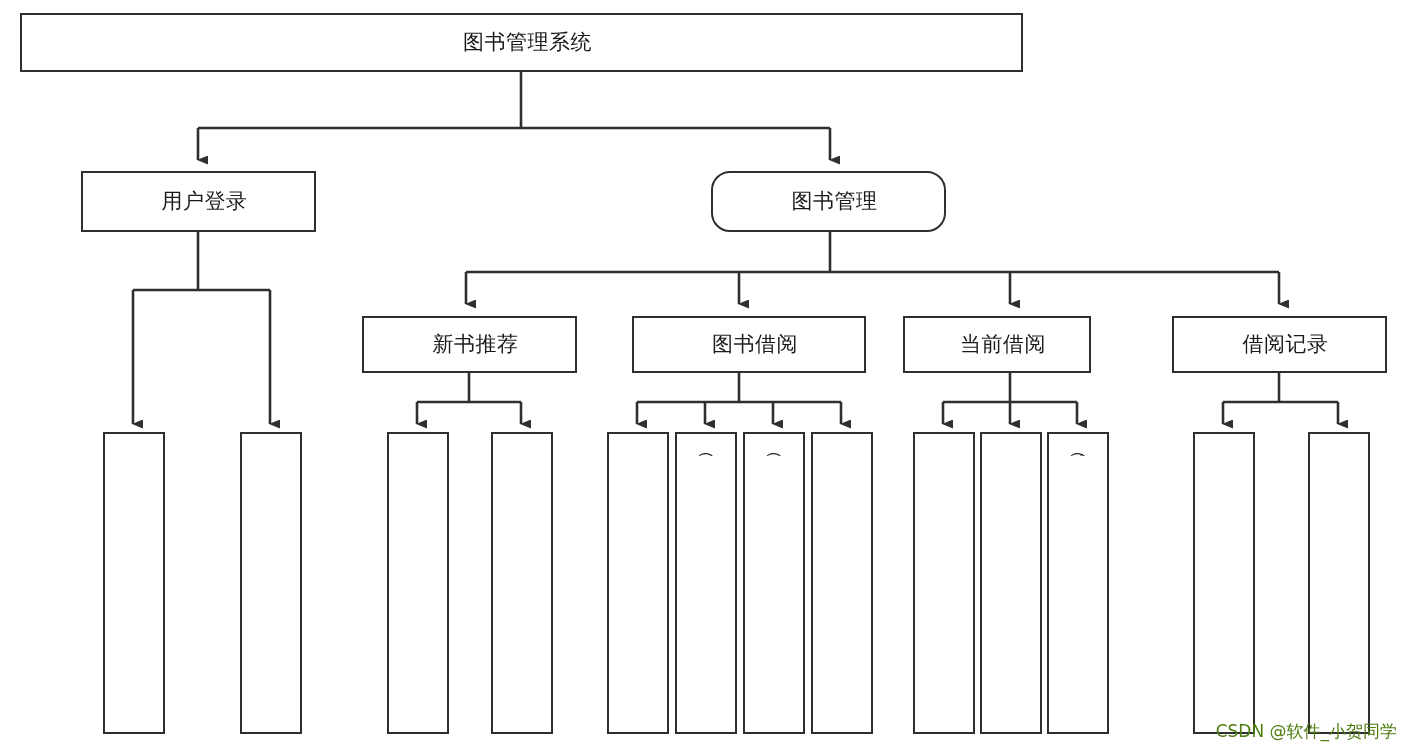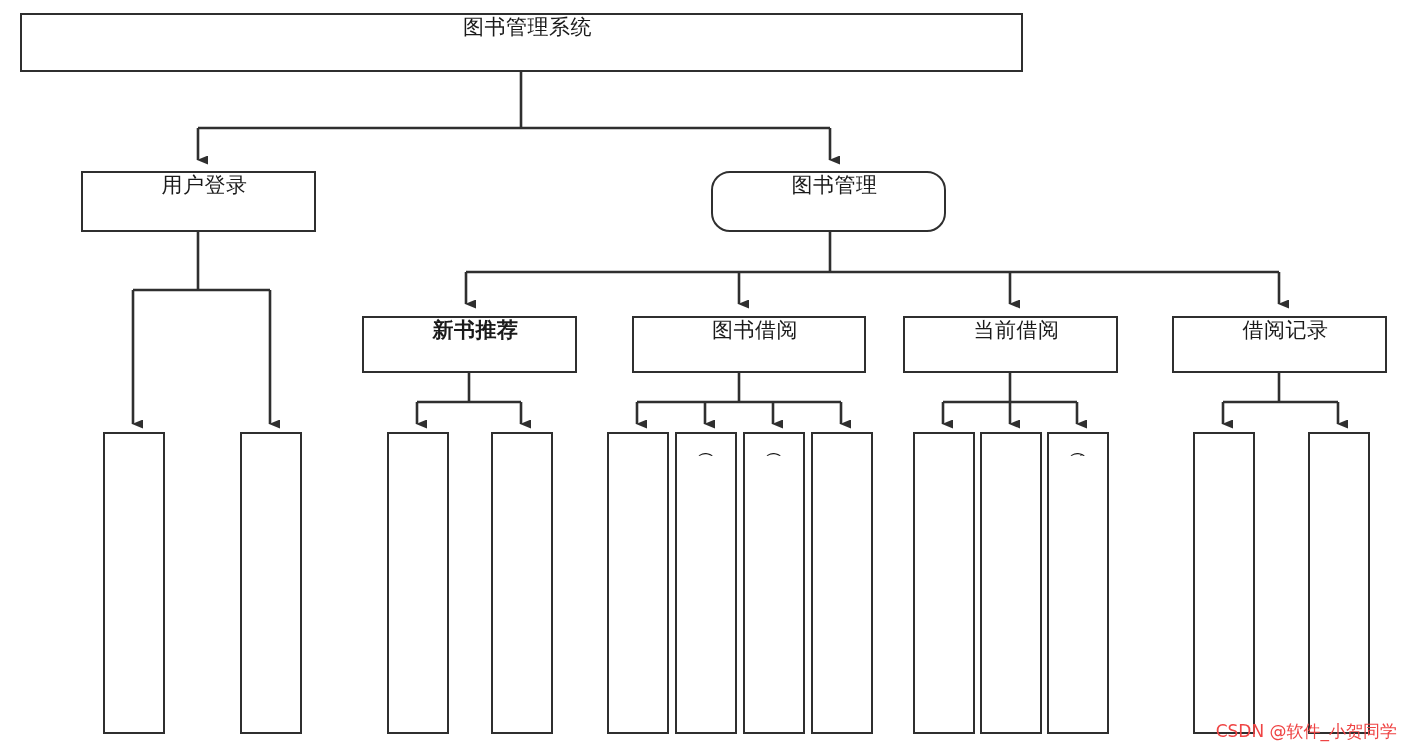--- a/index.html
+++ b/index.html
@@ -21,20 +21,21 @@
     width: 1405px;
     height: 747px;
     pointer-events: none;
   }
   .node {
     position: absolute;
     box-sizing: border-box;
     border: 2.5px solid #2f2f2f;
     background: #ffffff;
     display: flex;
+    align-items: center;
     justify-content: center;
     color: #1a1a1a;
     padding-left: 12px;
   }
   .node-label {
     font-size: 21px;
     line-height: 1.15;
     letter-spacing: 0.5px;
     white-space: nowrap;
     color: #1a1a1a;
@@ -56,21 +57,21 @@
     overflow: hidden;
   }
   .node.vertical.top-align {
     align-items: flex-start;
   }
   #watermark {
     position: absolute;
     right: 8px;
     bottom: 4px;
     font-size: 17px;
-    color: #ef4444;
+    color: #4d7c0f;
     white-space: nowrap;
     font-family: "DejaVu Sans", "Liberation Sans", sans-serif;
   }
 </style>
 </head>
 <body>
 
 <div id="canvas">
 
   <svg id="wires" viewBox="0 0 1405 747" xmlns="http://www.w3.org/2000/svg">
@@ -128,29 +129,29 @@
   </div>
 
   <div class="node" style="left:81px; top:171px; width:235px; height:61px;">
     <span class="node-label">用户登录</span>
   </div>
 
   <div class="node" style="left:711px; top:171px; width:235px; height:61px;border-radius:19px;">
     <span class="node-label">图书管理</span>
   </div>
 
-  <div class="node" style="left:362px; top:316px; width:215px; height:57px;font-weight:bold;">
+  <div class="node" style="left:362px; top:316px; width:215px; height:57px;">
     <span class="node-label">新书推荐</span>
   </div>
 
   <div class="node" style="left:632px; top:316px; width:234px; height:57px;">
     <span class="node-label">图书借阅</span>
   </div>
 
-  <div class="node" style="left:903px; top:316px; width:215px; height:57px;">
+  <div class="node" style="left:903px; top:316px; width:188px; height:57px;">
     <span class="node-label">当前借阅</span>
   </div>
 
   <div class="node" style="left:1172px; top:316px; width:215px; height:57px;">
     <span class="node-label">借阅记录</span>
   </div>
 
   <div class="node vertical" style="left:103px; top:432px; width:62px; height:302px;">
     <span class="node-label">用户登录</span>
   </div>

